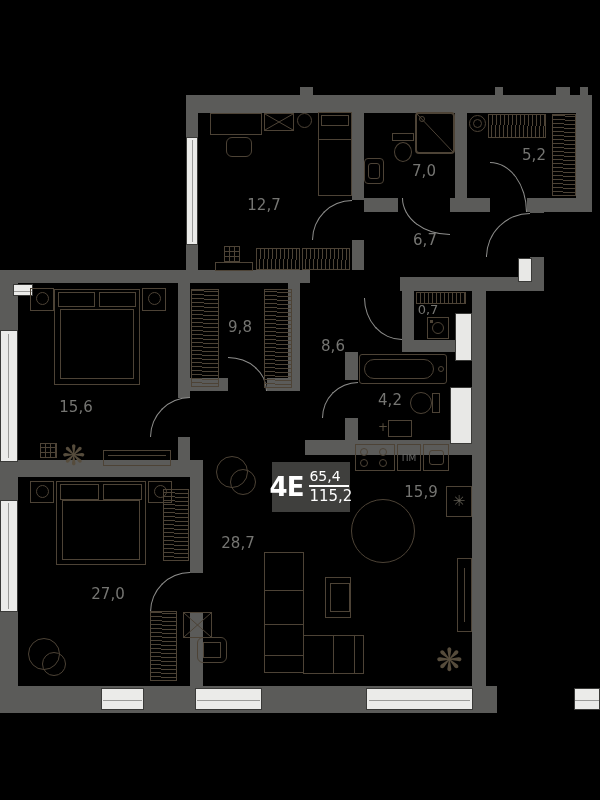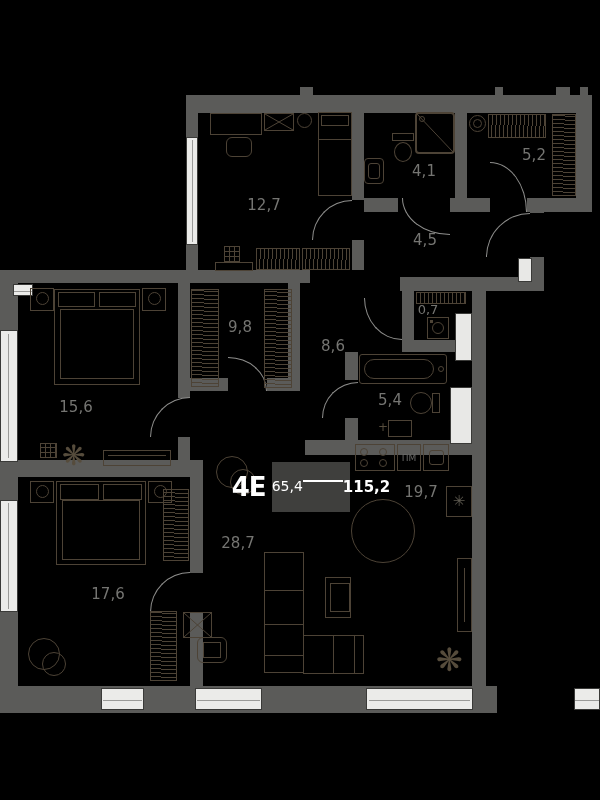--- a/index.html
+++ b/index.html
@@ -24,23 +24,23 @@
   .arc{position:absolute;}
   .arc-tl{border-top:1.5px solid #8f8f8d;border-left:1.5px solid #8f8f8d;border-top-left-radius:100%;}
   .arc-tr{border-top:1.5px solid #8f8f8d;border-right:1.5px solid #8f8f8d;border-top-right-radius:100%;}
   .arc-bl{border-bottom:1.5px solid #8f8f8d;border-left:1.5px solid #8f8f8d;border-bottom-left-radius:100%;}
   .lbl{position:absolute;color:#757572;font-size:15px;transform:translate(-50%,-50%);white-space:nowrap;}
   .lbl.small{font-size:13px;}
   .glyph{position:absolute;color:#564c3c;line-height:1;}
   .badge{position:absolute;left:272px;top:462px;width:78px;height:50px;background:#3f3f3d;
          display:flex;align-items:center;justify-content:center;gap:6px;color:#fff;}
   .badge .bt{font-size:26px;font-weight:bold;letter-spacing:-1px;}
-  .badge .frac{display:flex;align-items:flex-start;line-height:1.1;}
+  .badge .frac{display:flex;flex-direction:column;align-items:flex-start;line-height:1.1;}
   .badge .a1{font-size:14px;}
-  .badge .a2{font-size:15px;font-weight:bold;}
+  .badge .a2{font-size:15px;font-weight:normal;}
   .badge .bar{width:40px;height:2px;background:#fff;margin:1px 0;}
   .pmtxt{position:absolute;color:#6a6a68;font-size:9px;transform:translate(-50%,-50%);}
   svg.xline{position:absolute;left:0;top:0;}
 </style>
 </head>
 <body>
 
 <div id="stage">
 
   <div class="wall" style="left:186px;top:95px;width:406px;height:18px"></div>
@@ -234,25 +234,25 @@
   <div class="f" style="left:423px;top:444px;width:26px;height:27px"></div>
   <div class="in" style="left:429px;top:450px;width:15px;height:15px;border-radius:3px"></div>
   <div class="f" style="left:446px;top:486px;width:26px;height:31px;display:flex;align-items:center;justify-content:center">
     <span class="glyph" style="position:static;font-size:15px;color:#5e5a50">✳</span>
   </div>
   <div class="f" style="left:457px;top:558px;width:15px;height:74px"></div>
   <div class="ln" style="left:464px;top:568px;width:1px;height:54px"></div>
   <div class="glyph" style="left:436px;top:644px;font-size:32px">❋</div>
 
   <div class="lbl" style="left:264px;top:205px">12,7</div>
-  <div class="lbl" style="left:424px;top:171px">4,1</div>
+  <div class="lbl" style="left:424px;top:171px">7,0</div>
   <div class="lbl" style="left:534px;top:155px">5,2</div>
-  <div class="lbl" style="left:425px;top:240px">4,5</div>
+  <div class="lbl" style="left:425px;top:240px">6,7</div>
   <div class="lbl small" style="left:428px;top:309px">0,7</div>
   <div class="lbl" style="left:240px;top:327px">9,8</div>
   <div class="lbl" style="left:333px;top:346px">8,6</div>
-  <div class="lbl" style="left:390px;top:400px">5,4</div>
+  <div class="lbl" style="left:390px;top:400px">4,2</div>
   <div class="lbl" style="left:76px;top:407px">15,6</div>
-  <div class="lbl" style="left:421px;top:492px">19,7</div>
+  <div class="lbl" style="left:421px;top:492px">15,9</div>
   <div class="lbl" style="left:238px;top:543px">28,7</div>
-  <div class="lbl" style="left:108px;top:594px">17,6</div>
+  <div class="lbl" style="left:108px;top:594px">27,0</div>
 
 </div>
 
 </body></html>

